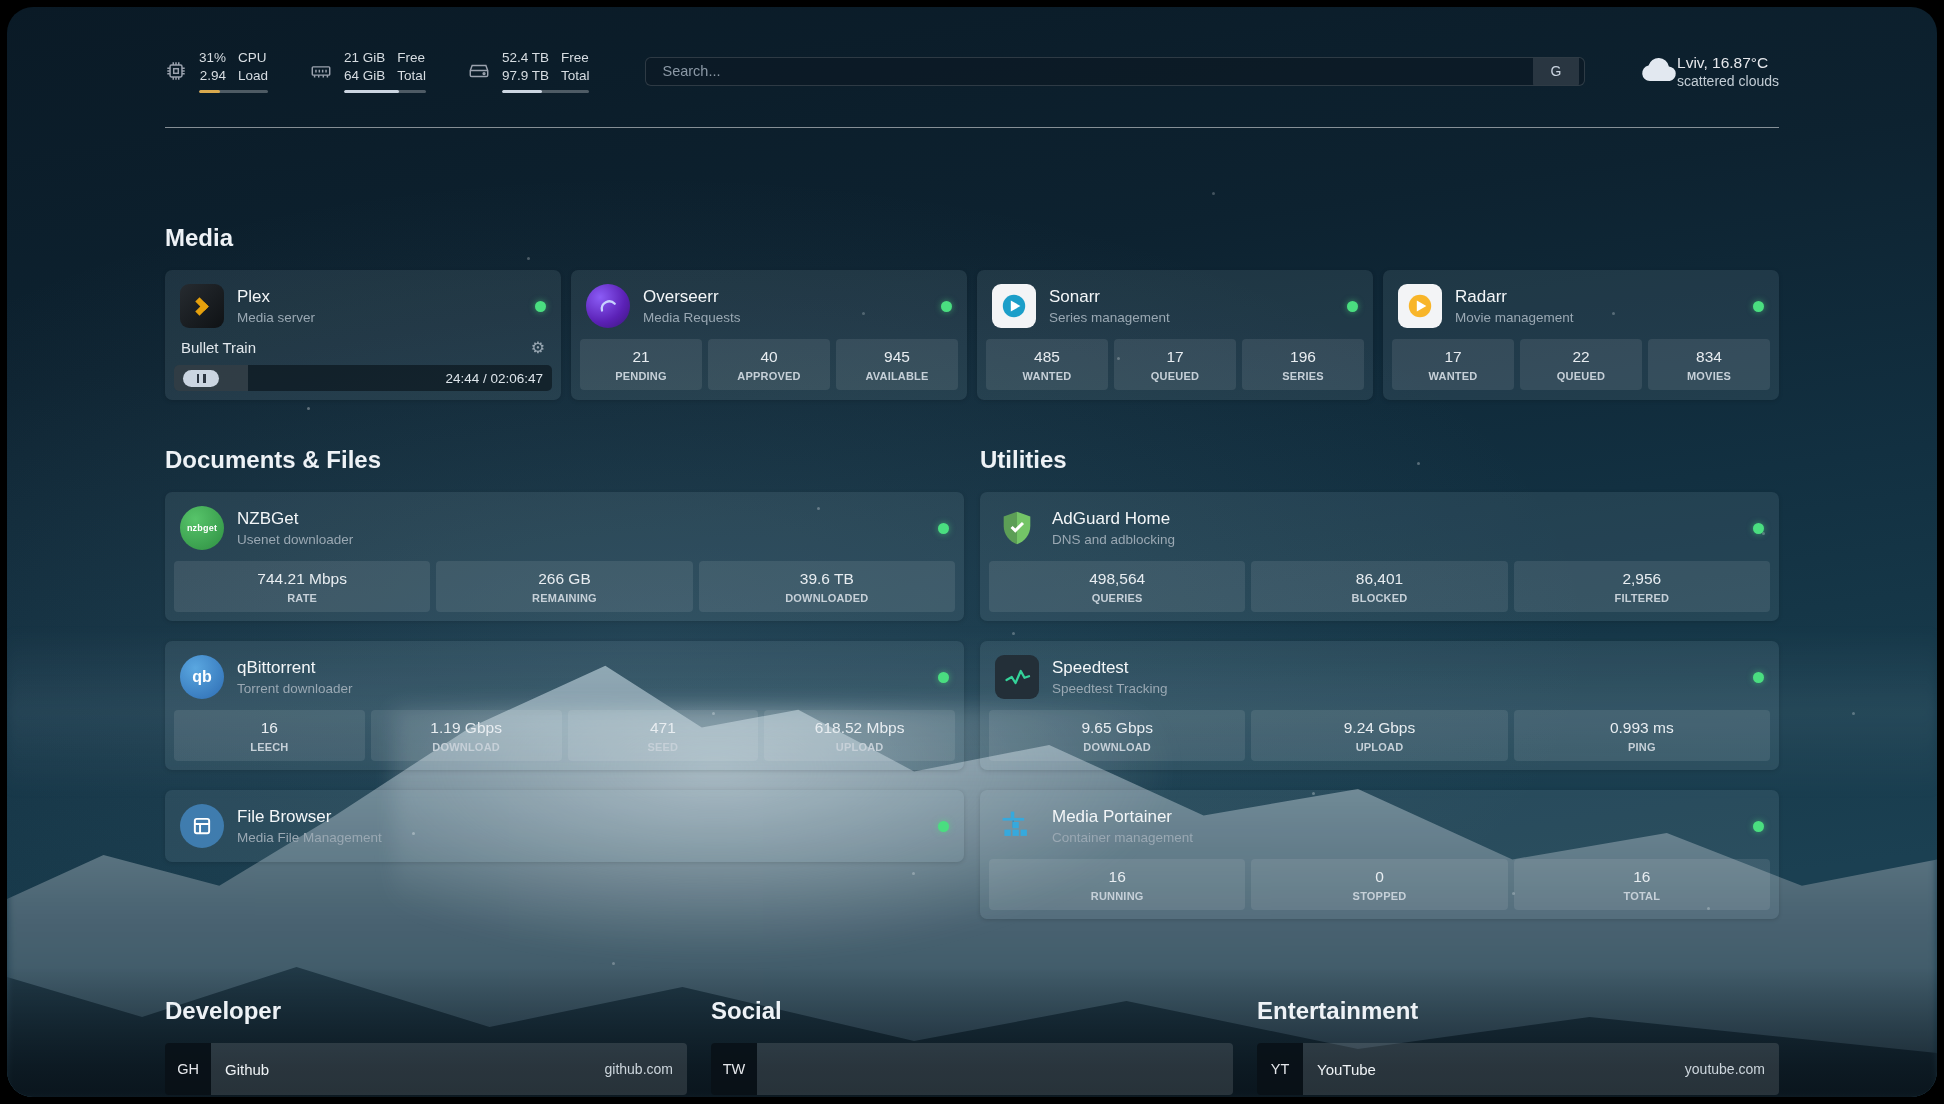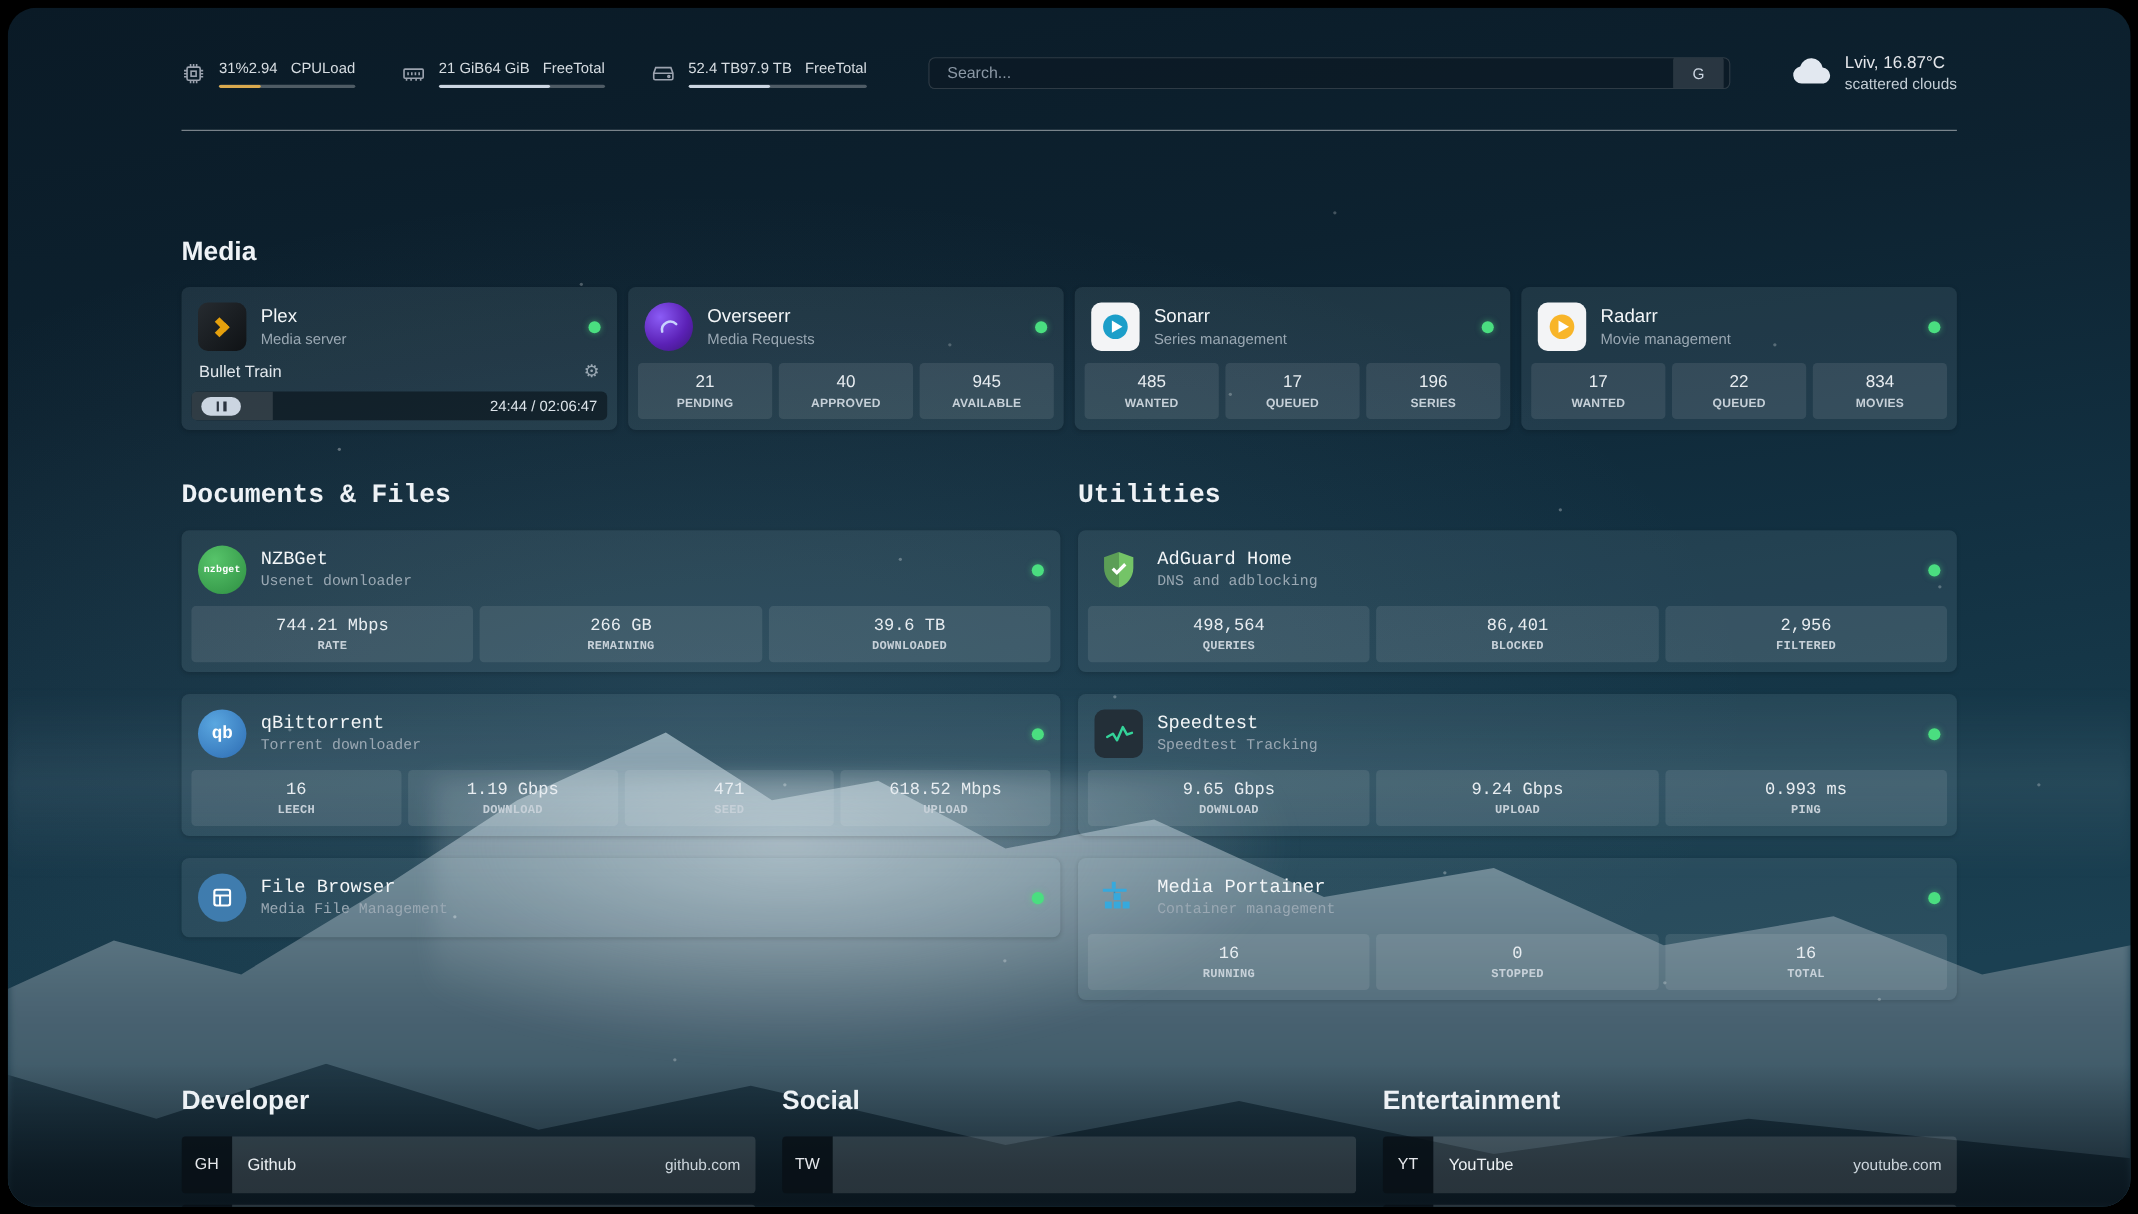--- a/index.html
+++ b/index.html
@@ -59,35 +59,35 @@
       1845px 705px 0 0 rgba(255,255,255,.4), 1205px 185px 0 0 rgba(255,255,255,.35),
       1700px 900px 0 0 rgba(255,255,255,.4), 855px 305px 0 0 rgba(255,255,255,.35);
   }
   
   .content { position:relative; z-index:5; width:1614px; margin:0 auto; padding-top:42px; }
   .topbar { display:flex; align-items:center; }
   .res { display:flex; align-items:center; gap:12px; margin-right:42px; }
   .res-icon { color:#9ca3af; display:flex; }
   .res-body { display:flex; flex-direction:column; }
   .res-rows { display:flex; gap:12px; font-size:13.5px; line-height:1.35; color:#d7dde2; }
-  .res-col { display:flex; }
+  .res-col { display:flex; flex-direction:column; }
   .res-col.num { align-items:flex-end; }
   .res-bar { margin-top:5px; height:3px; border-radius:2px; background:rgba(255,255,255,0.28); overflow:hidden; }
   .res-bar-fill { height:100%; border-radius:2px; background:#cbd5e1; }
   .res-bar-fill.cpu { background:#d9a94e; }
 
   .search { flex:1; display:flex; align-items:center; margin:0 56px 0 14px; height:29px;
     background:rgba(12,24,34,0.55); border:1px solid rgba(255,255,255,0.14); border-radius:6px; overflow:hidden; }
   .search input { flex:1; height:100%; background:transparent; border:none; outline:none;
     color:#e5e7eb; padding:0 16px; font-size:14.5px; font-family:"Liberation Sans", sans-serif; }
   .search input::placeholder { color:#8b98a5; }
   .search-btn { width:46px; height:32px; margin-right:5px; border:none; border-radius:4px; cursor:pointer;
     background:rgba(255,255,255,0.12); color:#cbd5e1; font-size:14px; display:flex; align-items:center; justify-content:center; }
 
-  .weather { display:flex; align-items:center; gap:12px; color:#e5e7eb; cursor:pointer; }
+  .weather { display:flex; align-items:center; color:#e5e7eb; cursor:pointer; }
   .weather-line1 { font-size:15.5px; }
   .weather-line2 { font-size:14px; color:#c3cdd5; margin-top:1px; }
 
   .divider { margin-top:34px; height:1px; background:rgba(255,255,255,0.5); }
 
   .sec-title { margin:0 0 18px; font-size:24px; font-weight:600; color:#eef2f6; }
   .media-title { margin-top:96px; }
 
   .cards-row { display:flex; gap:10px; }
   .cards-row .card { flex:1 1 0; }
@@ -121,21 +121,21 @@
   .plex-now { font-size:15px; color:#e2e8ed; }
   .gear { color:#9aa8b3; font-size:16px; cursor:pointer; line-height:1; }
   .player { position:relative; height:26px; background:rgba(8,17,24,0.62); border-radius:5px;
     display:flex; align-items:center; padding:0 9px; overflow:hidden; cursor:pointer; }
   .player-fill { position:absolute; left:0; top:0; bottom:0; background:rgba(255,255,255,0.13); }
   .pause-pill { position:relative; width:36px; height:17px; background:#cbd5e1; border-radius:9px;
     display:flex; align-items:center; justify-content:center; gap:4px; cursor:pointer; }
   .pause-pill i { display:block; width:2.5px; height:9px; background:#2b3440; }
   .player-time { position:relative; margin-left:auto; font-size:13.5px; color:#dde4ea; }
 
-  .mid-grid { display:grid; grid-template-columns:1fr 1fr; gap:16px; margin-top:46px;font-family:Liberation Mono, monospace; }
+  .mid-grid { display:grid; grid-template-columns:1fr 1fr; gap:16px; margin-top:46px; }
   .mid-col .card { margin-bottom:20px; }
   .mid-col .card:last-child { margin-bottom:0; }
   .head-only .card-head { padding-bottom:5px; }
 
   .bm-grid { display:grid; grid-template-columns:1fr 1fr 1fr; gap:24px; margin-top:78px; padding-bottom:40px; }
   .bm-row { display:flex; height:52px; border-radius:4px; overflow:hidden; margin-bottom:10px; cursor:pointer;text-align:center; }
   .bm-abbr { width:46px; flex:none; background:rgba(8,16,22,0.82); color:#e5e7eb; font-size:14.5px;
     display:flex; align-items:center; justify-content:center; }
   .bm-body { flex:1; background:rgba(255,255,255,0.12); display:flex; align-items:center; padding:15px 14px; gap:8px; min-width:0; }
   .bm-name { color:#eef2f5; font-size:15px; }

